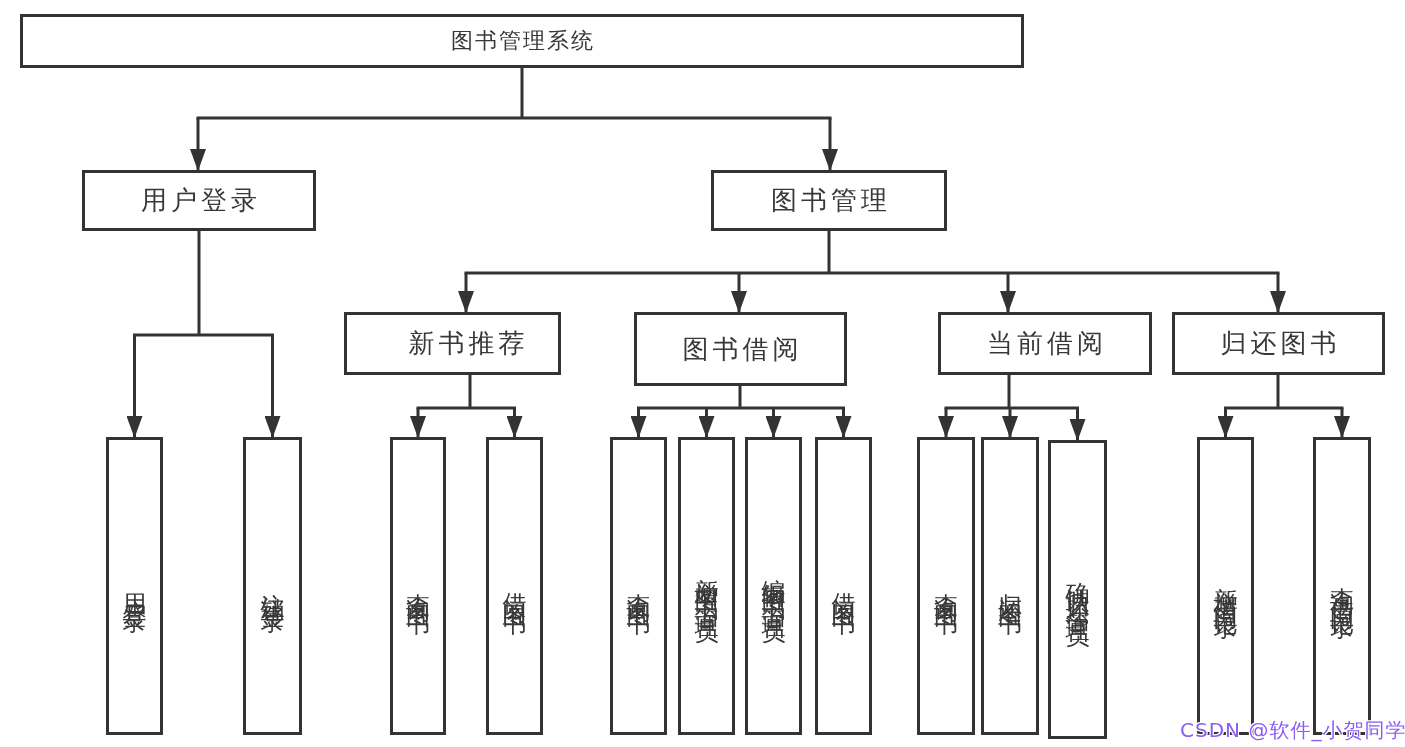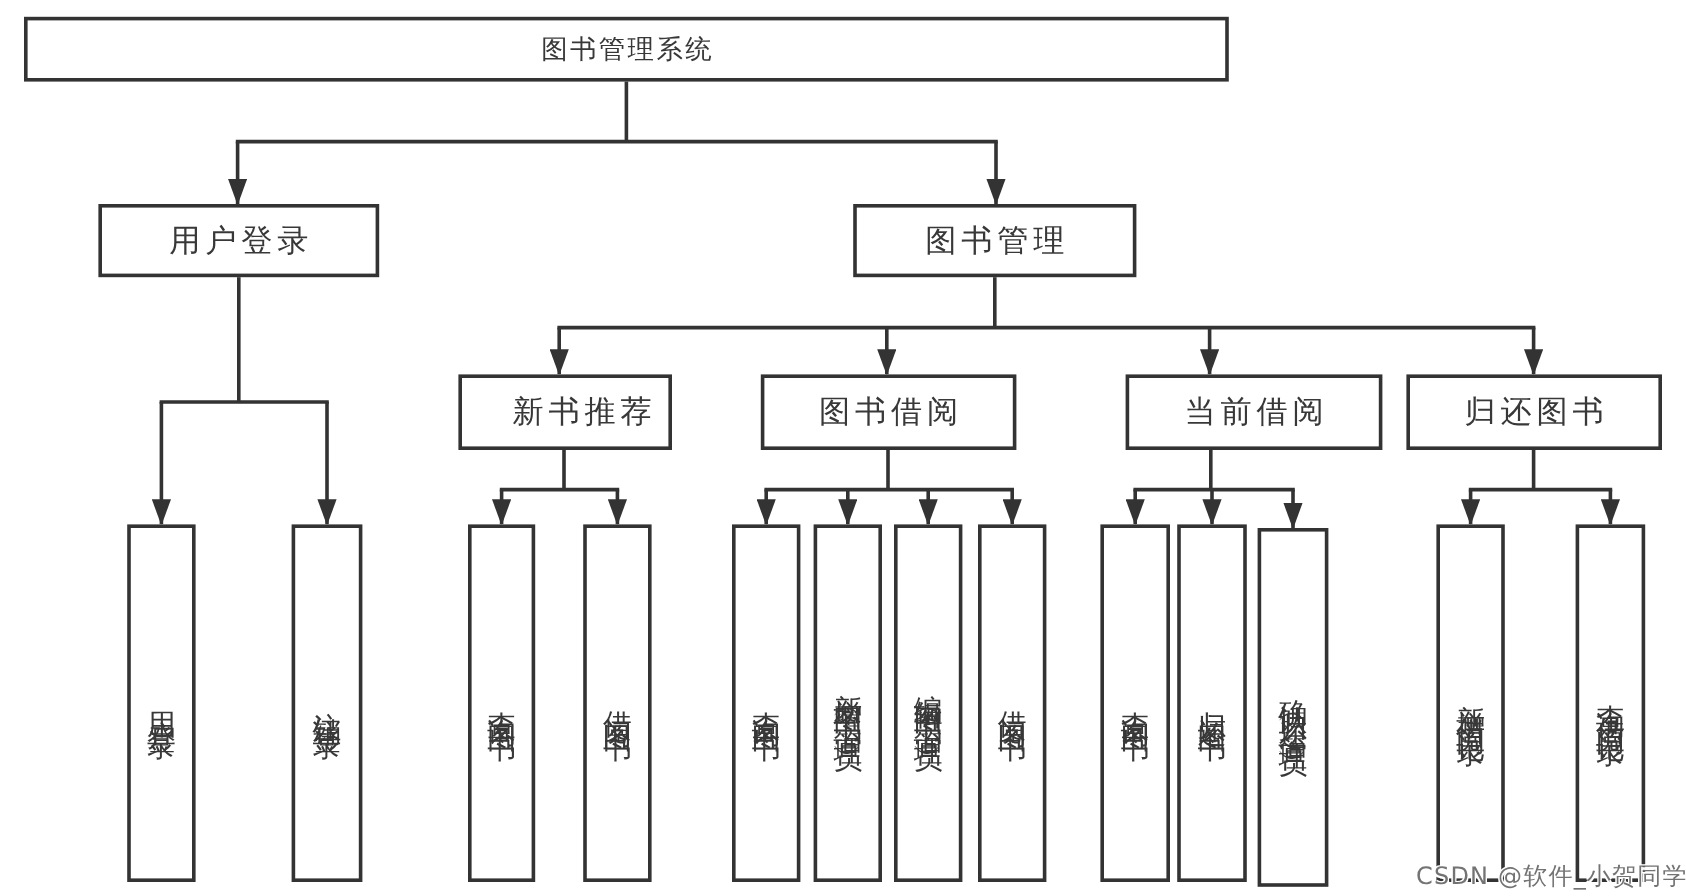--- a/index.html
+++ b/index.html
@@ -35,21 +35,21 @@
     font-size:24px;
     letter-spacing:6px;
     line-height:1;
   }
   .watermark {
     position:absolute;
     left:1180px; top:717px;
     z-index:3;
     font-size:20px;
     letter-spacing:1px;
-    color:#737373;
+    color:#8b5cf6;
     white-space:nowrap;
     text-shadow:-1px -1px 0 #ffffff, 1px -1px 0 #ffffff, -1px 1px 0 #ffffff, 1px 1px 0 #ffffff;
   }
 </style>
 </head>
 <body>
 
 <div class="canvas">
 
   <svg class="connectors" viewBox="0 0 1405 747">
@@ -105,22 +105,22 @@
       <line class="arrow" x1="1225.5" y1="408" x2="1225.5" y2="437" marker-end="url(#ah)"></line>
       <line class="arrow" x1="1342" y1="408" x2="1342" y2="437" marker-end="url(#ah)"></line>
     </g>
   </svg>
 
   <div class="node h root" style="left:20px; top:14px; width:1004px; height:54px;">图书管理系统</div>
 
   <div class="node h" style="left:82px; top:170px; width:234px; height:61px;">用户登录</div>
   <div class="node h" style="left:711px; top:170px; width:236px; height:61px;">图书管理</div>
 
-  <div class="node h" style="left:382px; top:312px; width:178px; height:63px;padding-left:28px;">新书推荐</div>
-  <div class="node h" style="left:634px; top:312px; width:213px; height:63px;">图书借阅</div>
+  <div class="node h" style="left:344px; top:312px; width:217px; height:63px;padding-left:28px;">新书推荐</div>
+  <div class="node h" style="left:634px; top:312px; width:213px; height:74px;">图书借阅</div>
   <div class="node h" style="left:902px; top:312px; width:214px; height:63px;margin-left:36px;">当前借阅</div>
   <div class="node h" style="left:1172px; top:312px; width:213px; height:63px;">归还图书</div>
 
   <div class="node v" style="left:106px; top:437px; width:57px; height:298px;">用户登录</div>
   <div class="node v" style="left:243px; top:437px; width:59px; height:298px;">注销登录</div>
 
   <div class="node v" style="left:390px; top:437px; width:56px; height:298px;">查询图书</div>
   <div class="node v" style="left:486px; top:437px; width:57px; height:298px;">借阅图书</div>
 
   <div class="node v" style="left:610px; top:437px; width:57px; height:298px;">查询图书</div>

